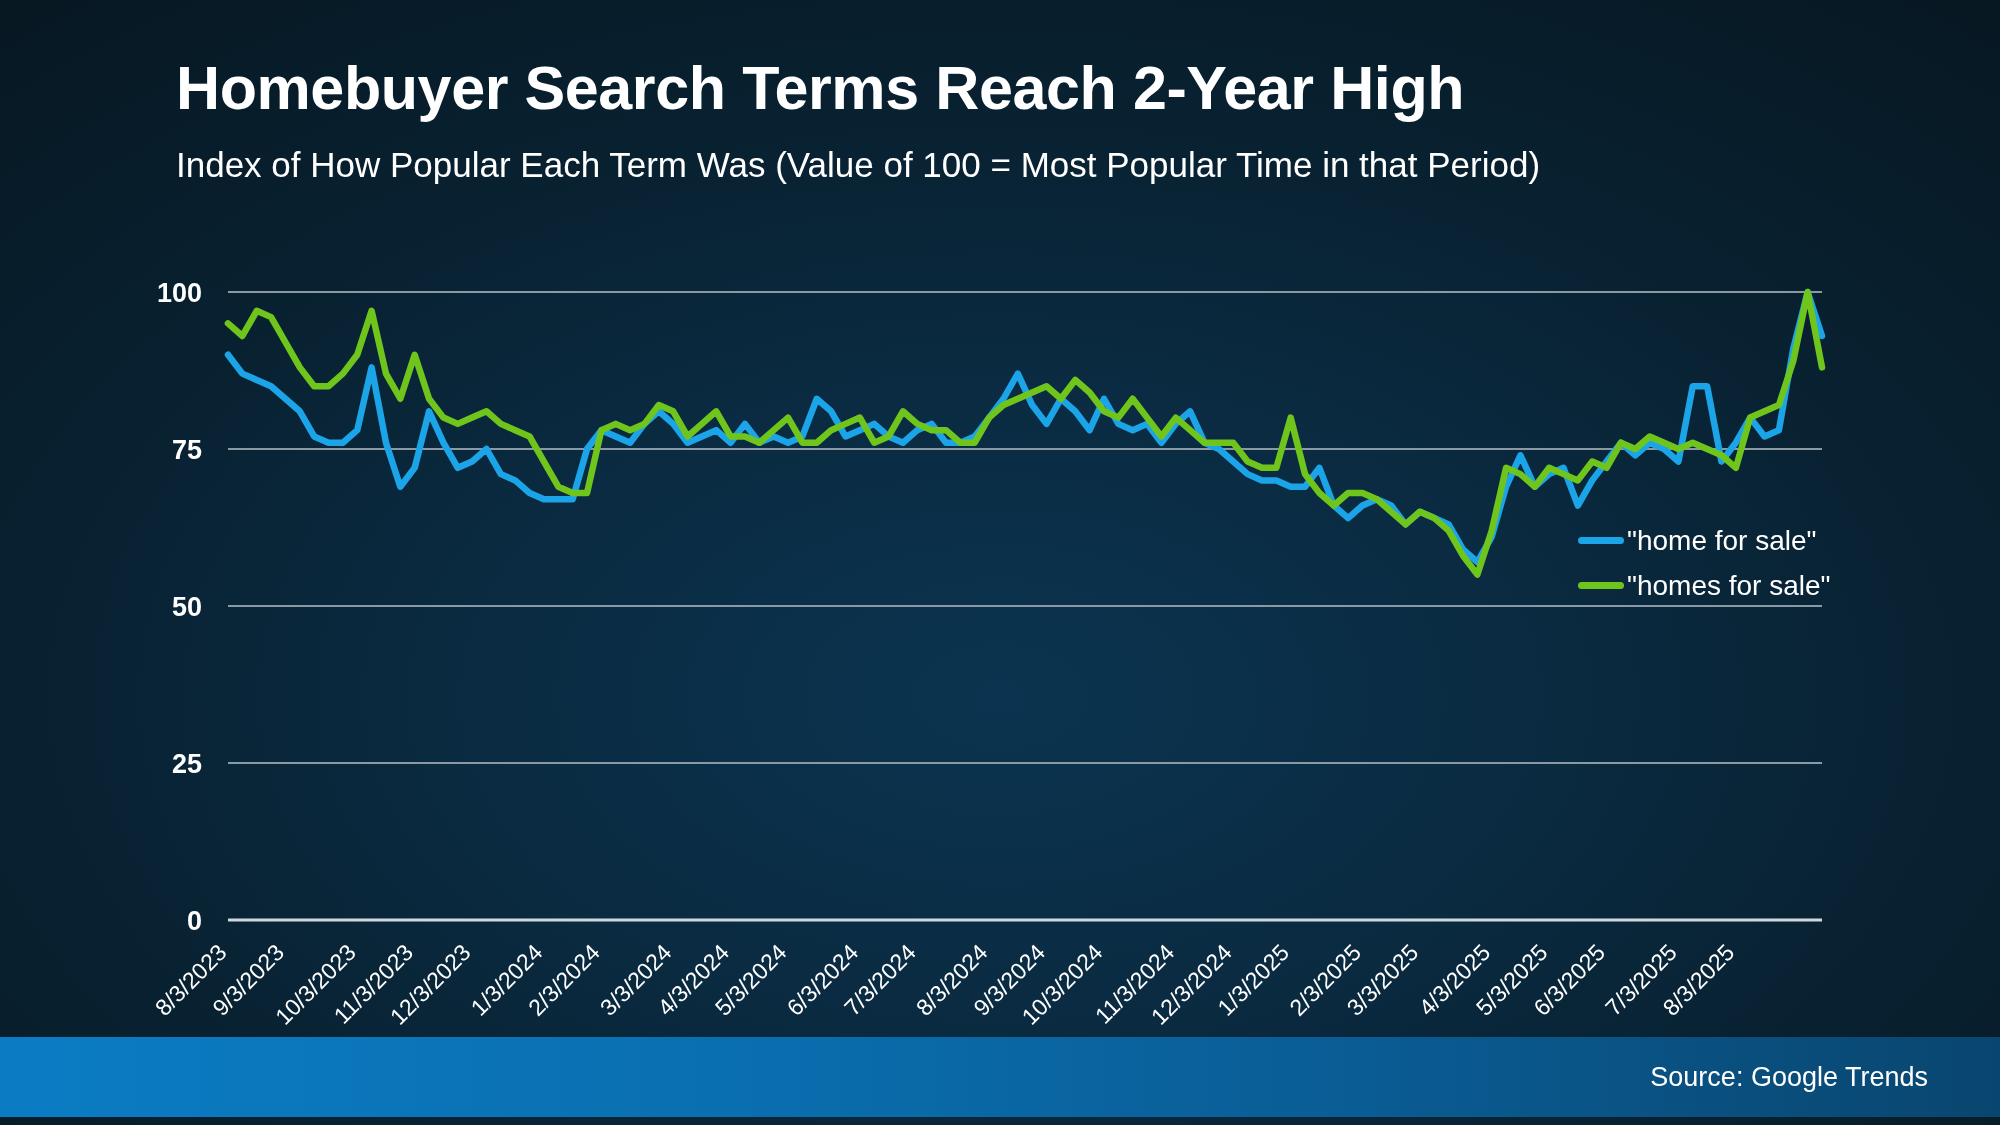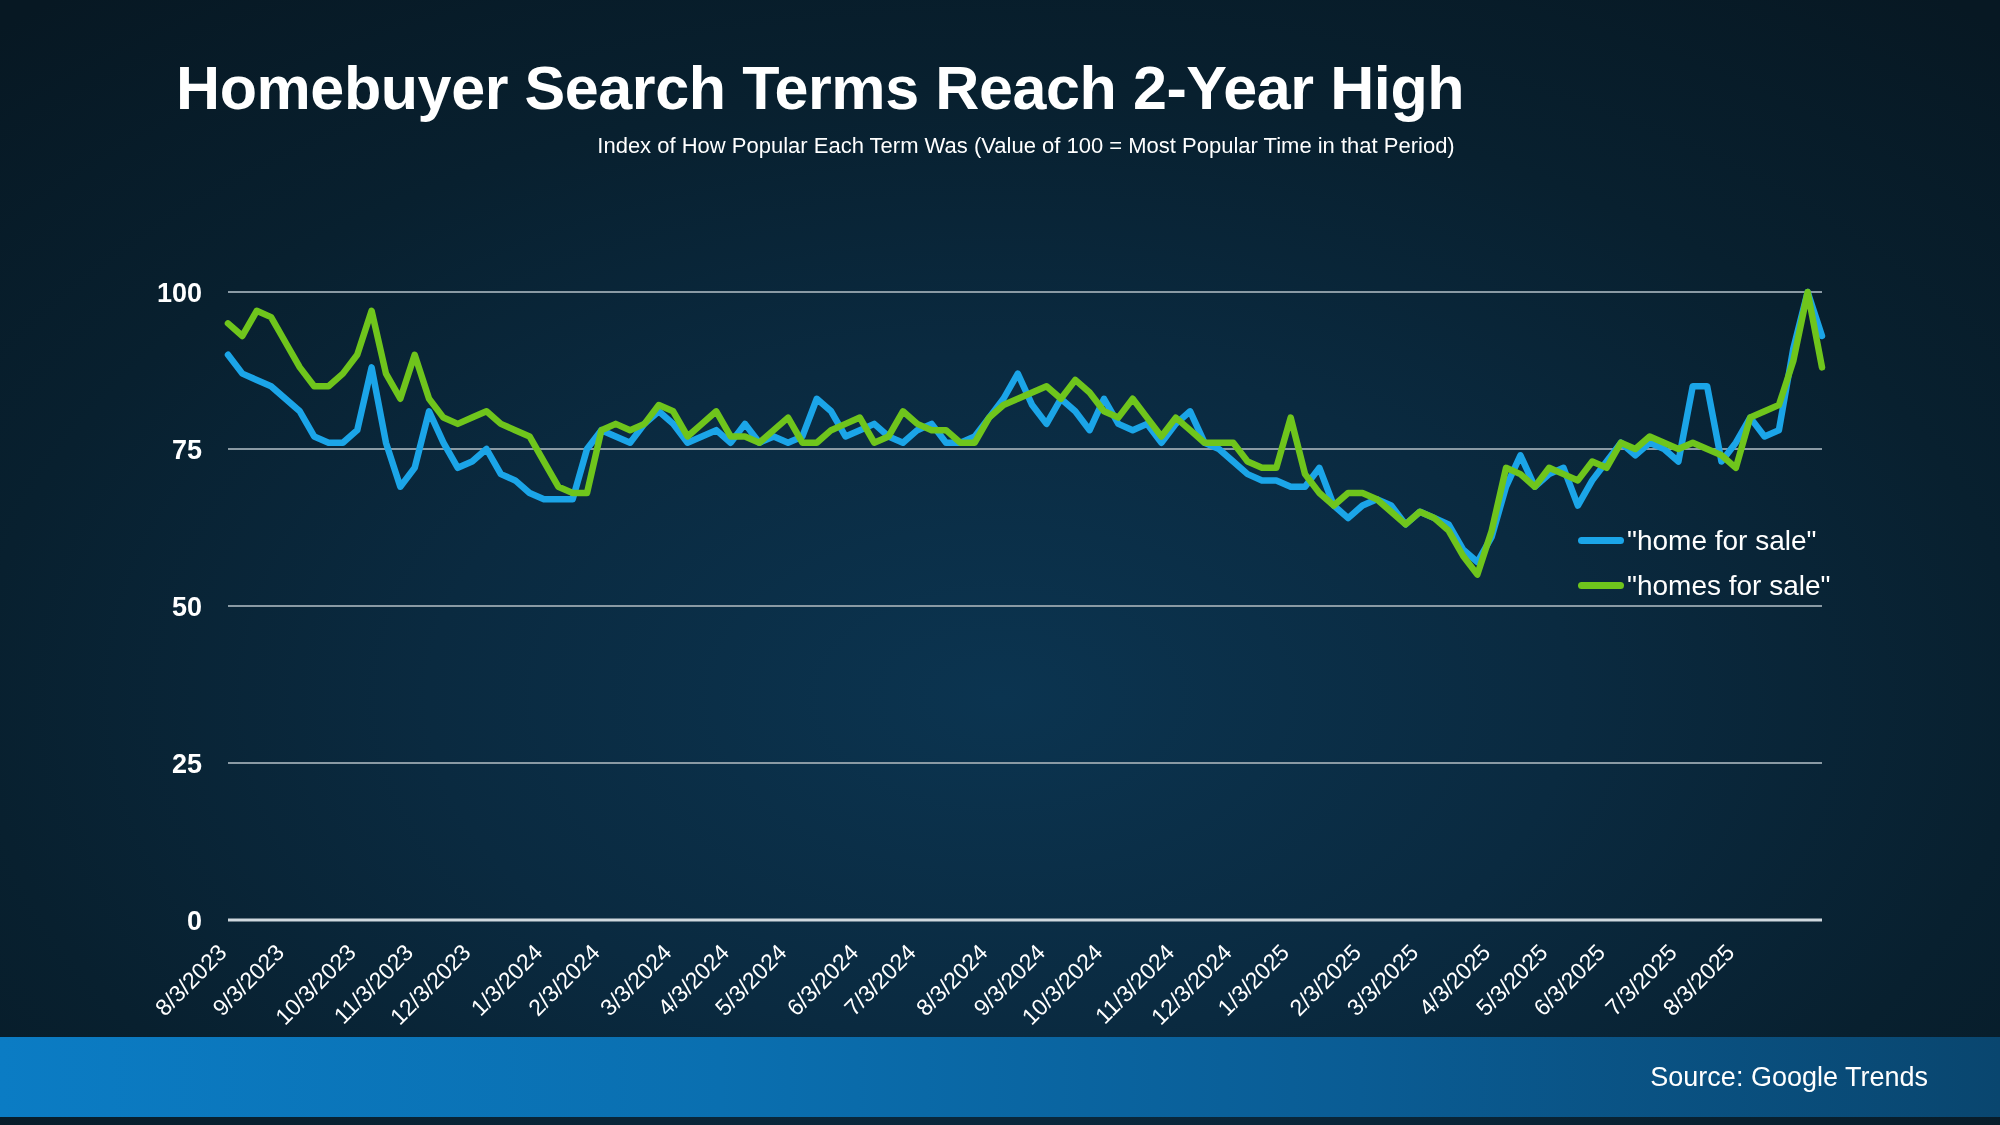--- a/index.html
+++ b/index.html
@@ -33,26 +33,25 @@
   #chart-title {
     color: #ffffff;
     font-size: 61px;
     font-weight: bold;
     letter-spacing: -0.4px;
     line-height: 1.06;
     white-space: nowrap;
   }
   #chart-subtitle {
     color: #ffffff;
-    font-size: 22px;
+    font-size: 35px;
     font-weight: normal;
-    margin-top: 12px;
+    margin-top: 24px;
     line-height: 1.15;
     white-space: nowrap;
-    text-align: center;
   }
 
   
   #plot-wrap {
     position: absolute;
     left: 0;
     top: 0;
     width: 2000px;
     height: 1125px;
   }

